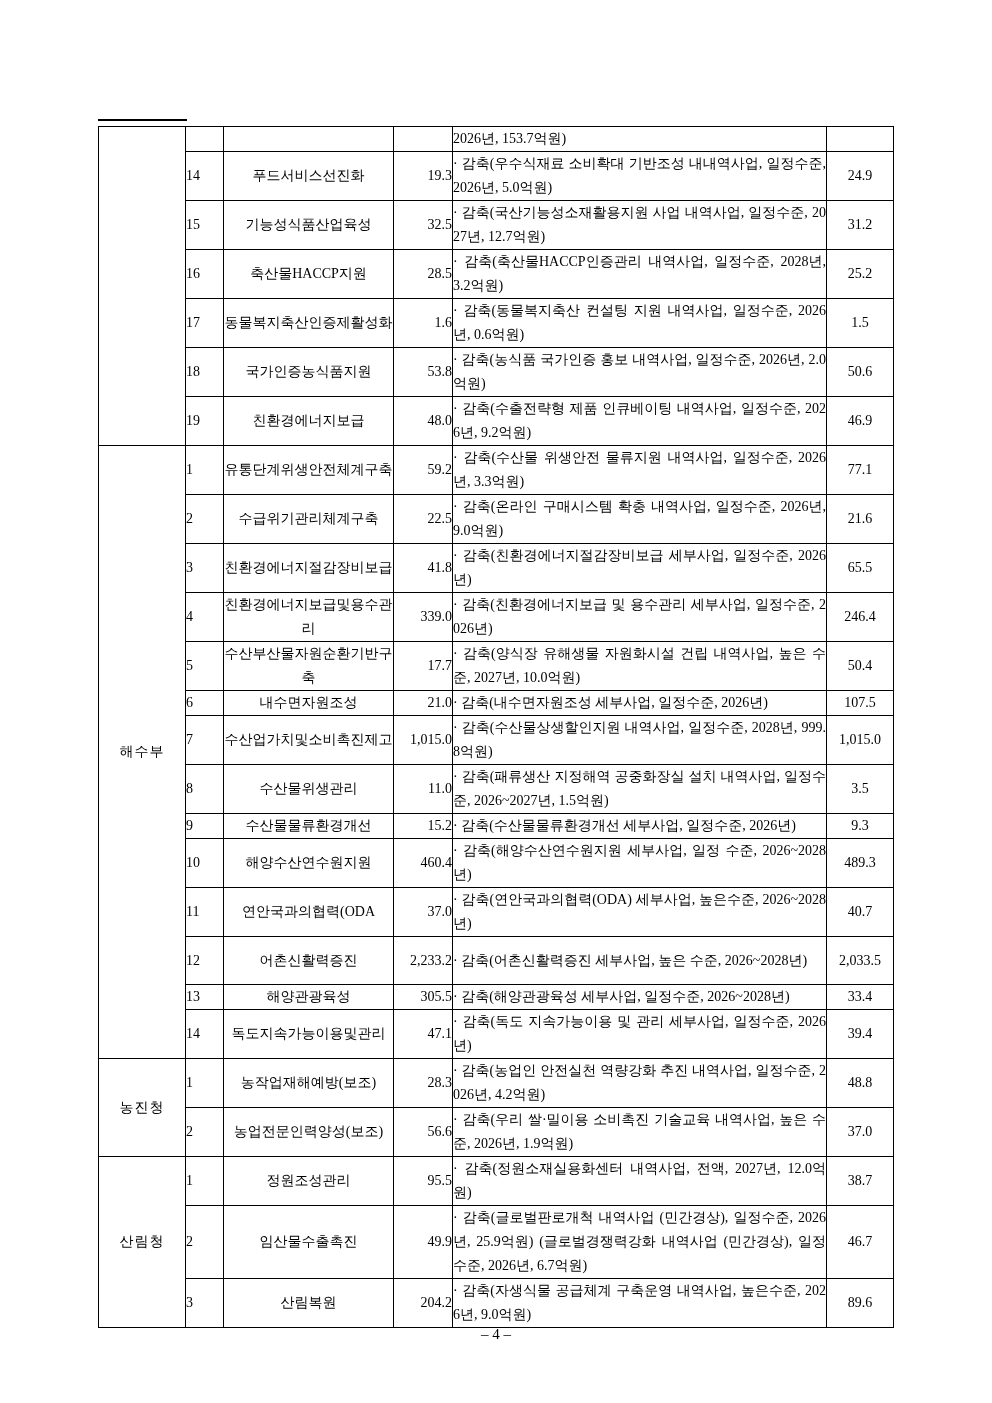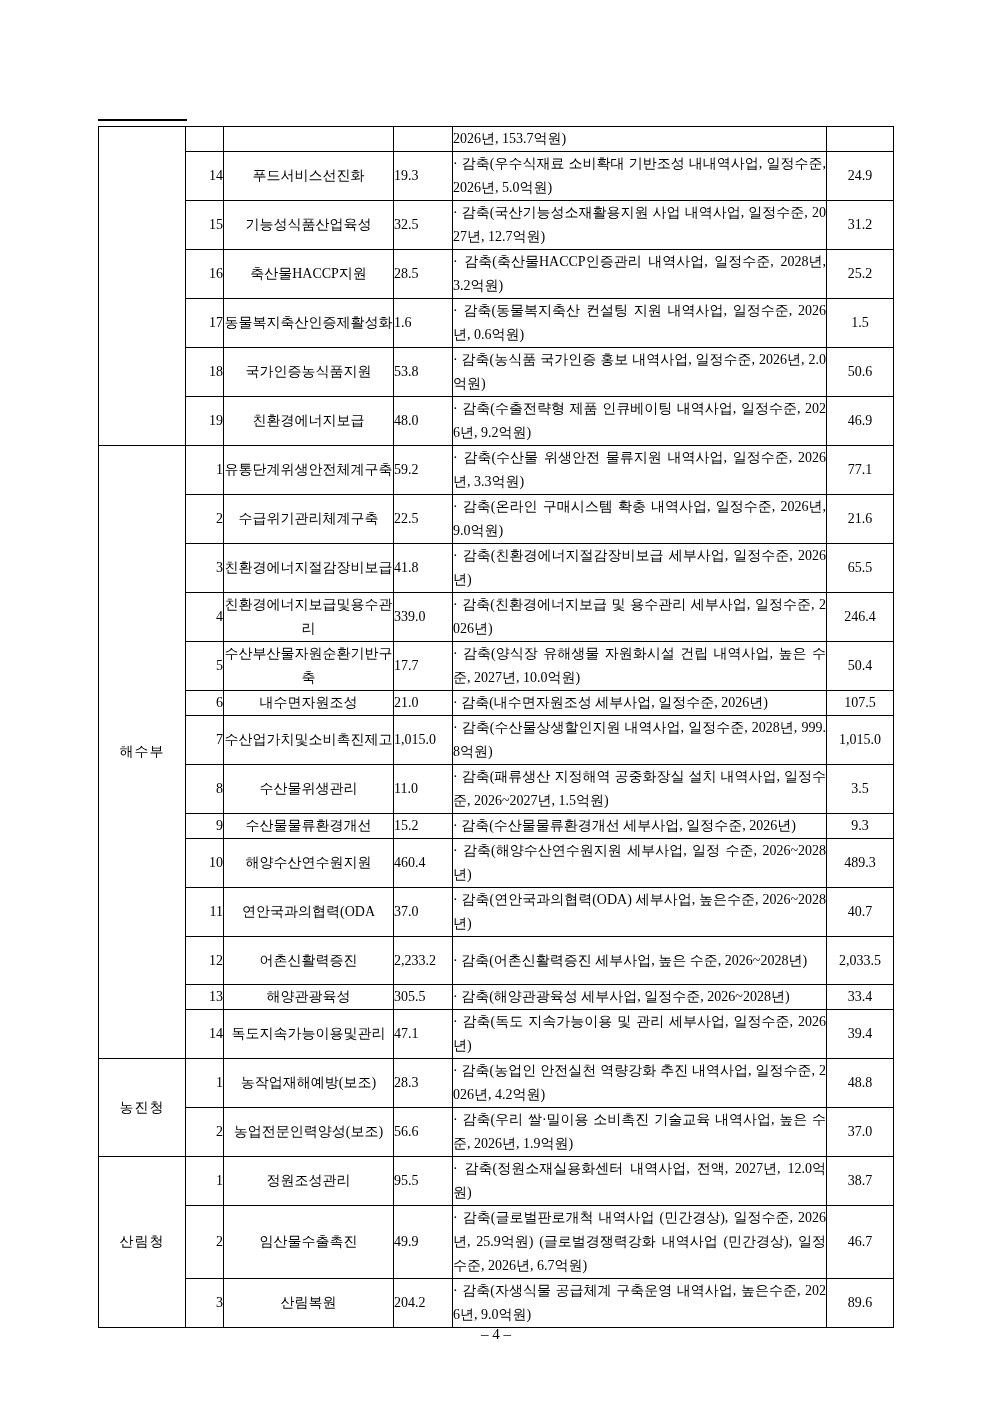--- a/index.html
+++ b/index.html
@@ -23,23 +23,23 @@
   }
   table.budget td{
     border:1px solid #000;
     font-size:14px;
     line-height:24px;
     padding:0;
     vertical-align:middle;
     overflow:hidden;
   }
   td.ministry{text-align:center;letter-spacing:1px;}
-  td.num{text-align:right;}
+  td.num{text-align:left;}
   td.name{text-align:center;padding:0 14px;word-break:break-all;}
-  td.amt{text-align:left;padding:0 7px;word-break:break-all;}
+  td.amt{text-align:right;padding:0 7px;word-break:break-all;}
   td.desc{text-align:justify;padding:0 6px 0 8px;word-break:break-all;}
   td.amt2{text-align:center;padding:0 8px;word-break:break-all;}
   .page-number{
     position:absolute;left:0;top:1326px;width:992px;
     text-align:center;font-size:15px;
   }
 </style>
 </head>
 <body>
 

